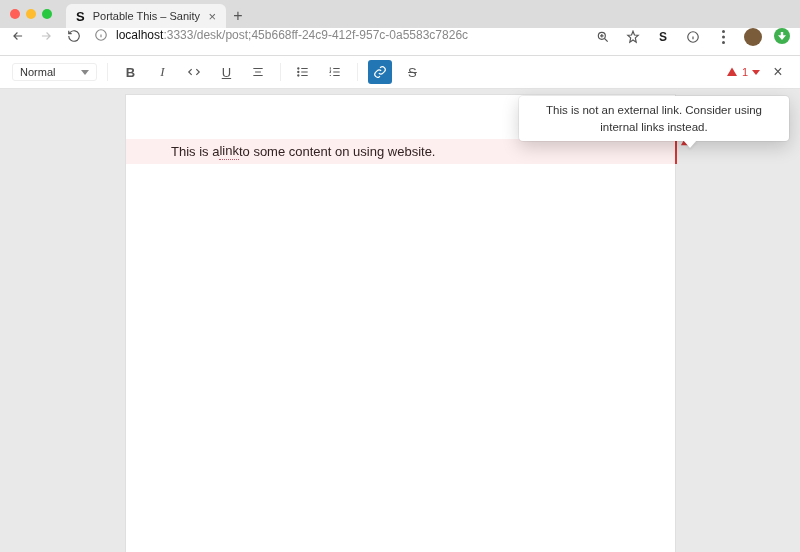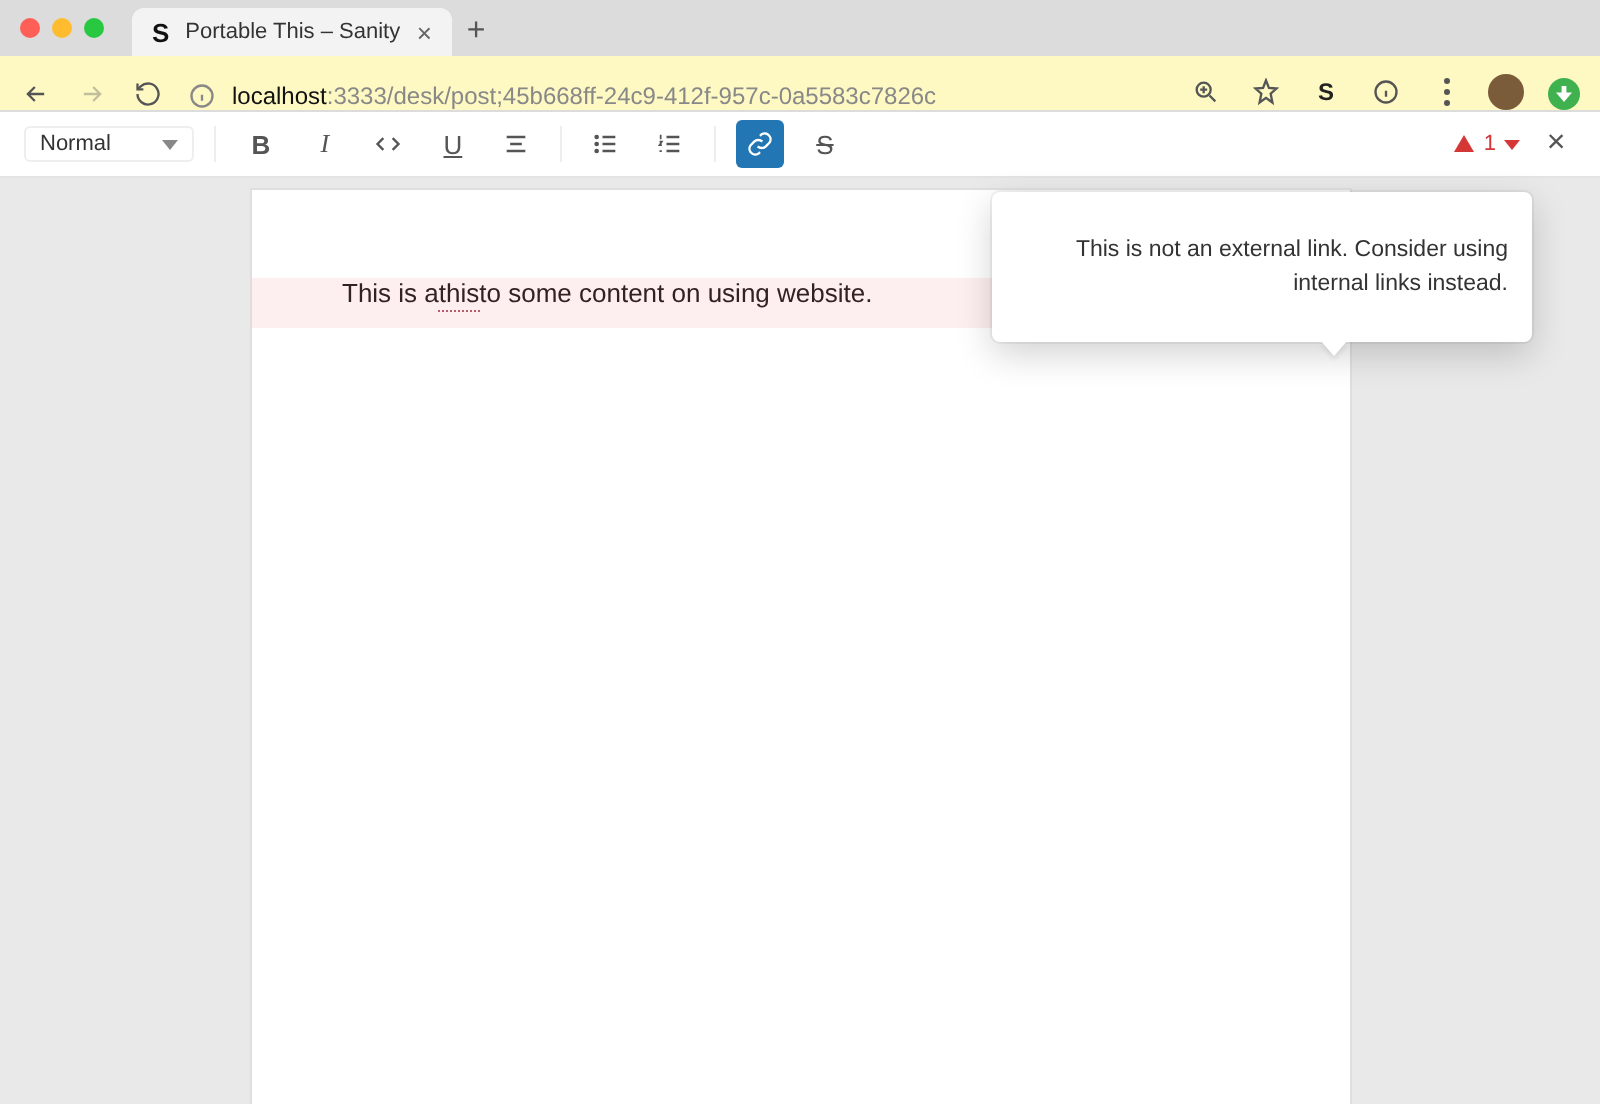--- a/index.html
+++ b/index.html
@@ -13,21 +13,21 @@
     .tlight{width:10px;height:10px;border-radius:50%}
     .tl-r{background:#ff5f57}
     .tl-y{background:#febc2e}
     .tl-g{background:#28c840}
     .tab{background:#f3f3f3;height:24px;display:flex;align-items:center;padding:0 10px;border-top-left-radius:6px;border-top-right-radius:6px;width:160px;gap:8px;color:#333}
     .tab .tfav{font-weight:700;font-size:13px;color:#111}
     .tab .ttxt{flex:1;font-size:11px;white-space:nowrap;overflow:hidden;text-overflow:ellipsis}
     .tab-x{color:#666;font-size:13px;line-height:1}
     .newtab{width:24px;height:24px;display:flex;align-items:center;justify-content:center;color:#555;font-size:16px}
 
-    .addrbar{background:#fef9c3;height:28px;display:flex;align-items:flex-end;padding:0 10px;gap:12px;border-bottom:1px solid #dcdcdc}
+    .addrbar{background:#ffffff;height:28px;display:flex;align-items:flex-start;padding:0 10px;gap:12px;border-bottom:1px solid #dcdcdc}
     .nav-ico{width:16px;height:16px;display:flex;align-items:center;justify-content:center;color:#555}
     .nav-ico.dis svg{opacity:.35}
     .addr{flex:1;display:flex;align-items:center;gap:8px;color:#666;font-size:12px}
     .addr .site{color:#888}
     .addr .host{color:#111}
     .addr .rest{color:#888}
     .r-ico{width:18px;height:18px;display:flex;align-items:center;justify-content:center;color:#555;border-radius:50%}
     .avatar{background:#7a5c3a;border-radius:50%;width:18px;height:18px}
     .ext{background:#3fb24f;border-radius:50%;width:16px;height:16px;position:relative}
     .ext::after{content:"";position:absolute;inset:4px;background:#fff;clip-path:polygon(50% 100%,0 40%,35% 40%,35% 0,65% 0,65% 40%,100% 40%)}
@@ -47,27 +47,27 @@
     .spacer{flex:1}
     .warn{display:flex;align-items:center;gap:4px;color:#d53636;font-size:11px}
     .warn .caret{border-top-color:#d53636}
     .close-x{font-size:16px;color:#555;width:20px;text-align:center}
 
     
     .stage{position:relative;height:463px}
     .doc{position:absolute;left:126px;top:6px;width:549px;bottom:0;background:#fff;box-shadow:0 0 0 1px rgba(0,0,0,.04)}
     .hl{position:absolute;left:0;right:0;top:44px;height:25px;background:#fdeeef}
     .hl-bar{position:absolute;right:-2px;top:44px;width:2px;height:25px;background:#d53636}
-    .content{position:absolute;left:45px;top:44px;height:25px;display:flex;align-items:flex-start;font-size:13px;color:#322}
+    .content{position:absolute;left:45px;top:44px;height:25px;display:flex;align-items:center;font-size:13px;color:#322}
     .content .lk{border-bottom:1px dotted #bb5a6a;padding-bottom:1px}
     .marker{position:absolute;top:47px;left:680px}
     .marker svg{display:block}
 
     
-    .tip{position:absolute;top:7px;left:496px;width:270px;background:#fff;border-radius:4px;box-shadow:0 6px 18px rgba(0,0,0,.18),0 0 0 1px rgba(0,0,0,.05);padding:21px 12px;font-size:11.5px;line-height:1.45;color:#333;text-align:right}
+    .tip{position:absolute;top:7px;left:519px;width:270px;background:#fff;border-radius:4px;box-shadow:0 6px 18px rgba(0,0,0,.18),0 0 0 1px rgba(0,0,0,.05);padding:6px 12px;font-size:11.5px;line-height:1.45;color:#333;text-align:center}
     .tip::after{content:"";position:absolute;bottom:-7px;left:164px;width:0;height:0;border-left:7px solid transparent;border-right:7px solid transparent;border-top:8px solid #fff;filter:drop-shadow(0 2px 1px rgba(0,0,0,.08))}
 
     svg{display:block}
   </style>
 </head>
 <body>
 
 <div class="chrome">
   <div class="tabstrip">
     <div class="traffic">
@@ -190,21 +190,21 @@
     </div>
     <div class="close-x">×</div>
   </div>
 
   <div class="stage">
     <div class="doc">
       <div class="hl"></div>
       <div class="hl-bar"></div>
       <div class="content">
         <span>This is a </span>
-        <span class="lk">this</span>
+        <span class="lk">link</span>
         <span> to some content on using website.</span>
       </div>
     </div>
     <div class="marker">
       <svg width="11" height="11" viewBox="0 0 24 24">
           <path d="M12 3 2 20h20L12 3z" fill="#d53636"></path>
         </svg>
     </div>
     <div class="tip">
       <span>This is not an external link. Consider using internal links instead.</span>

